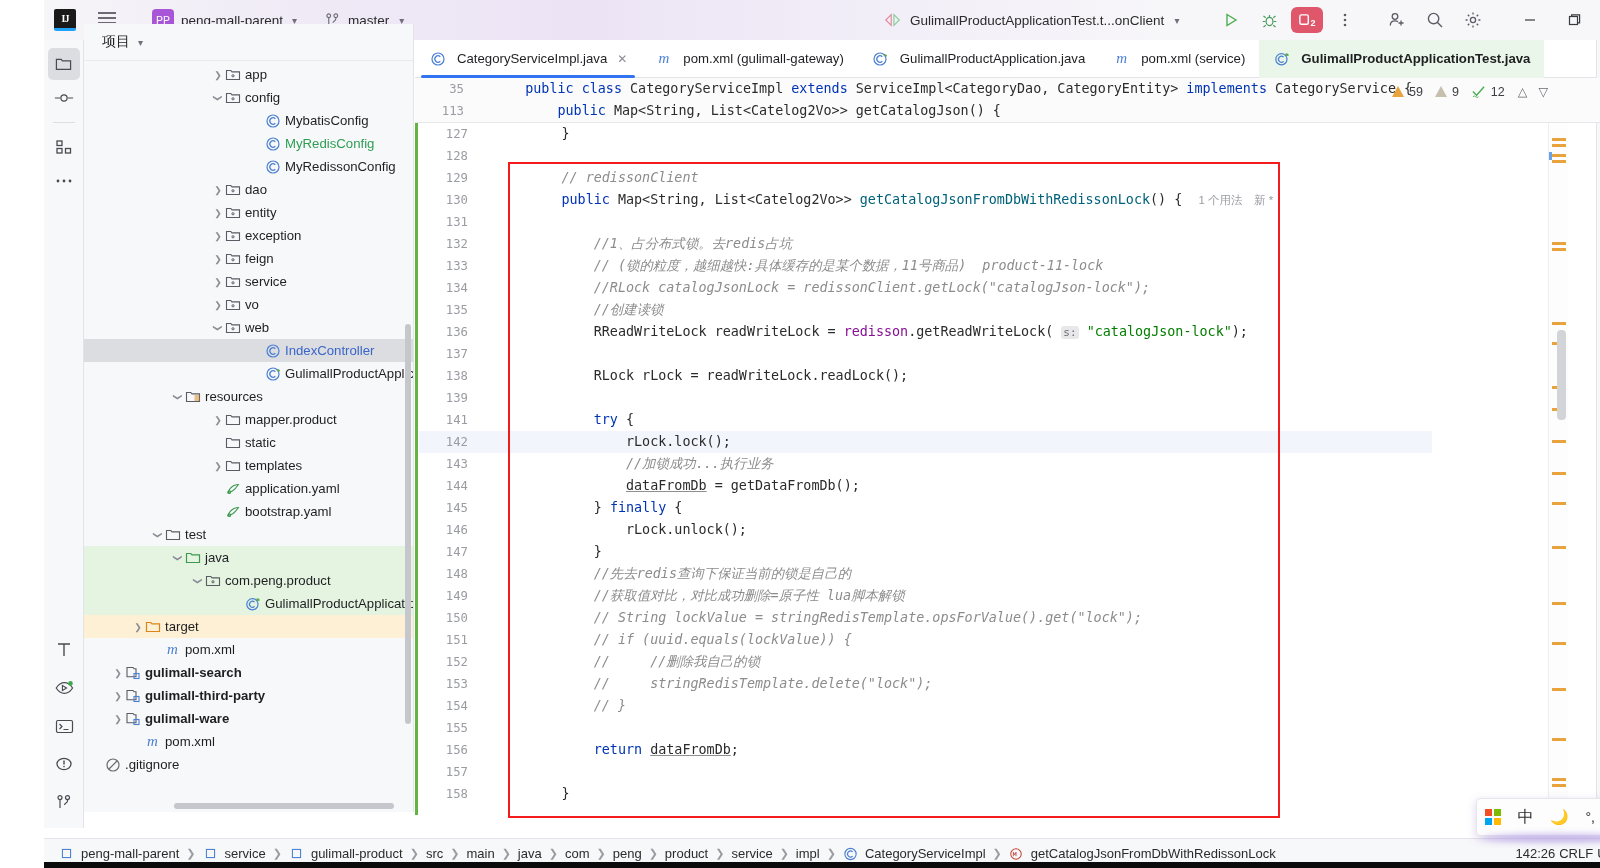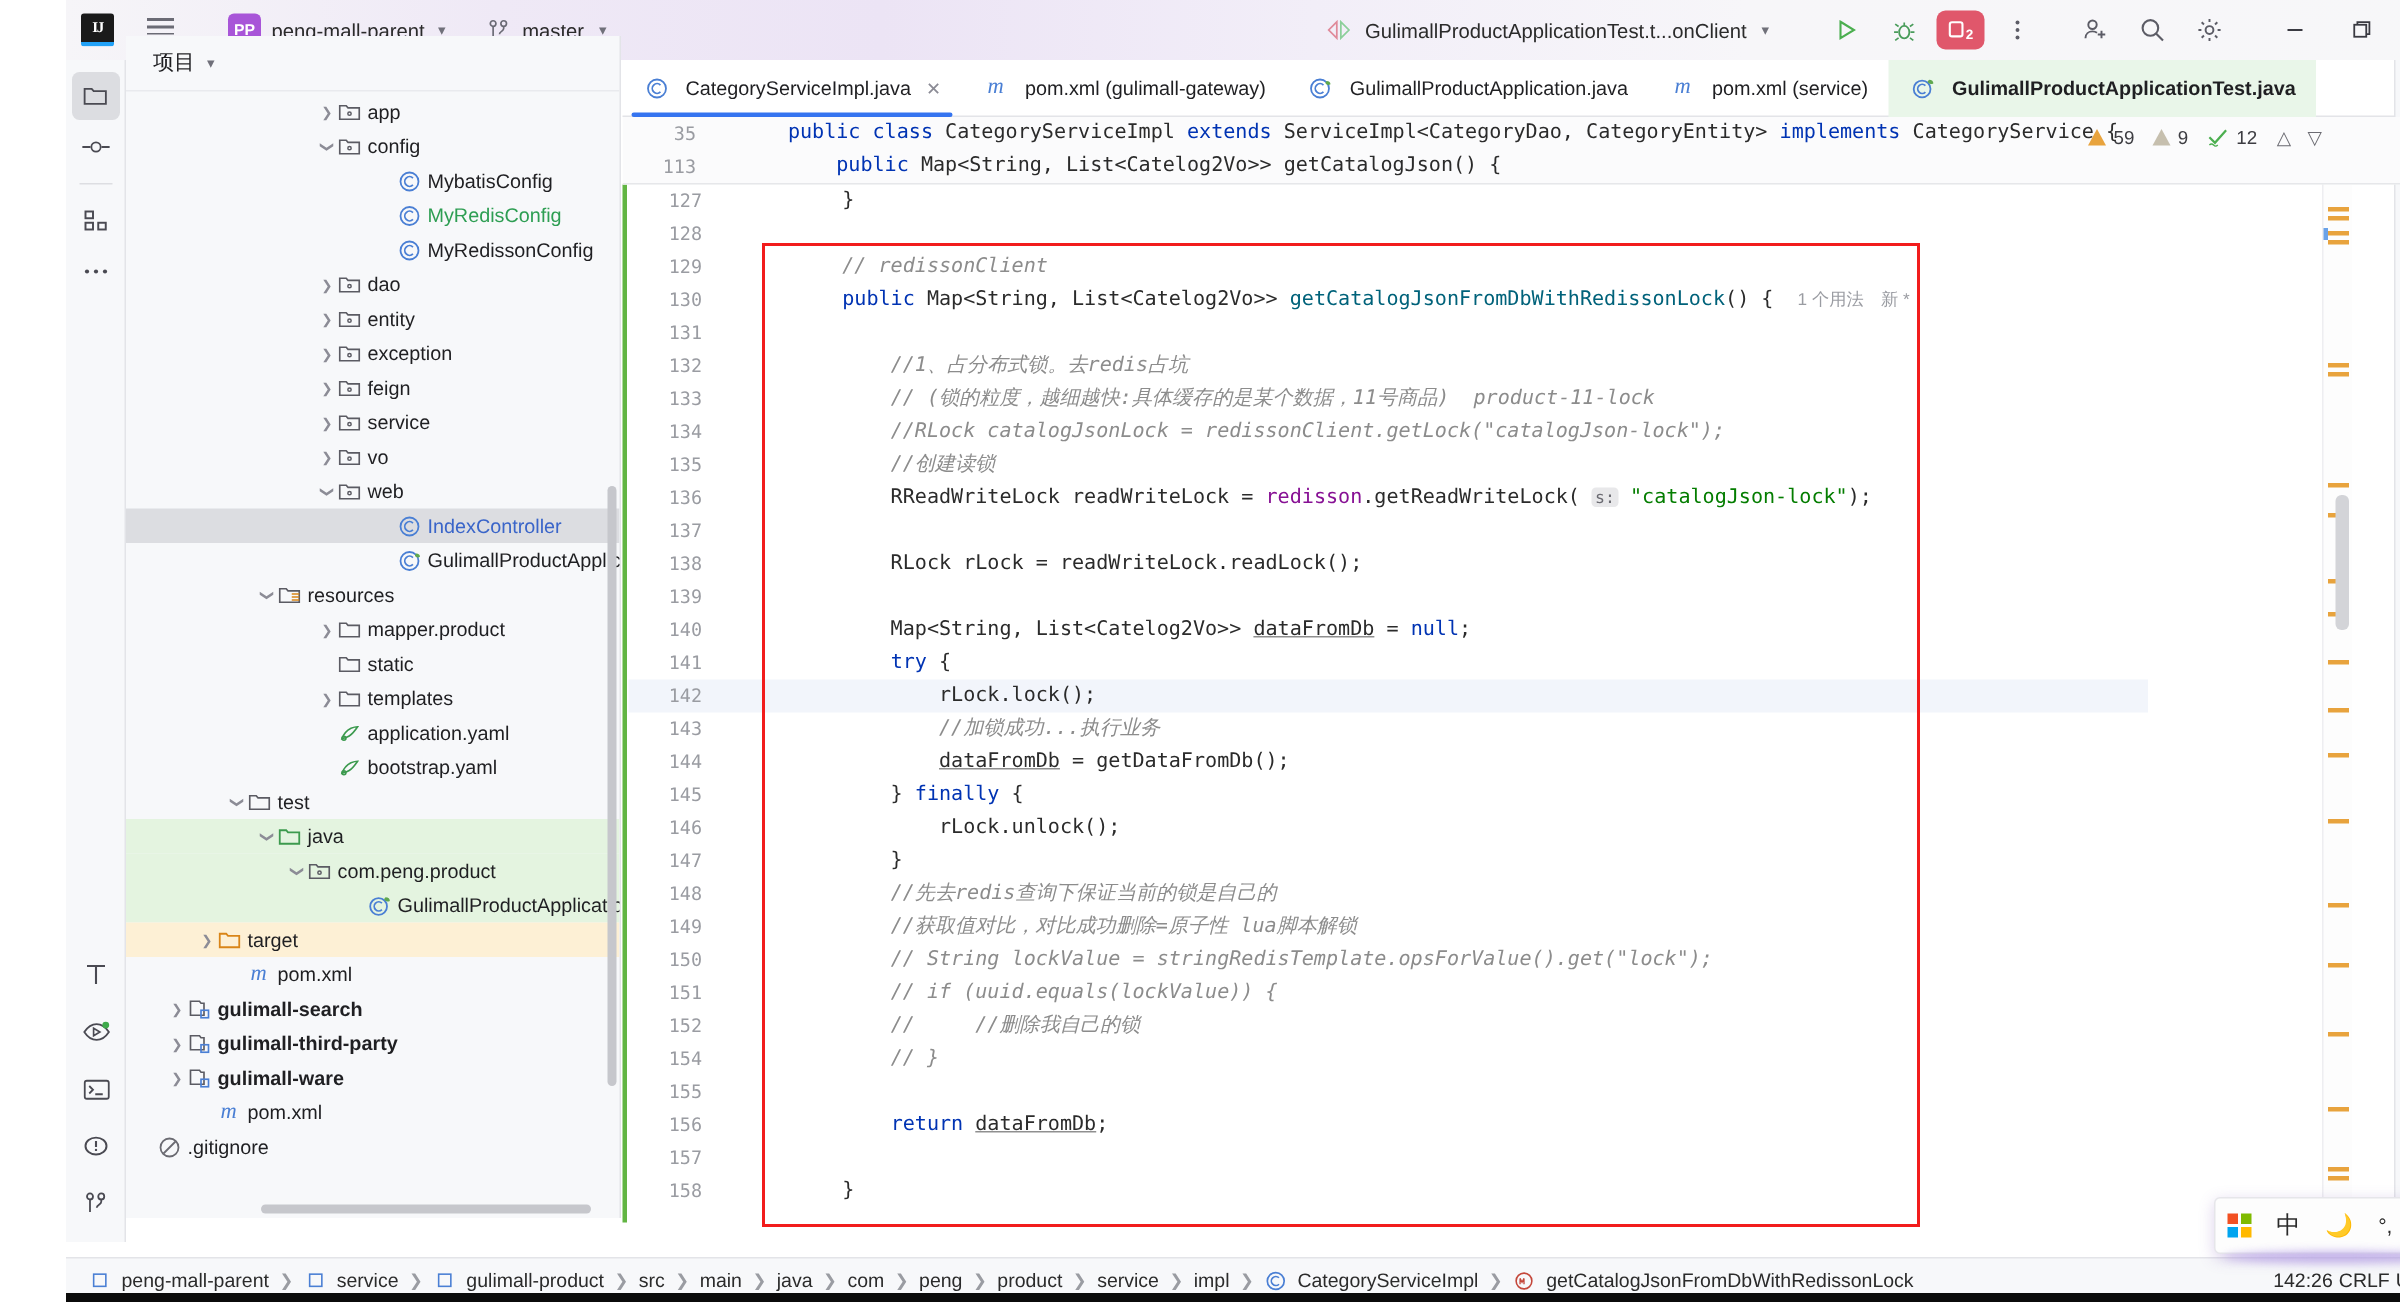--- a/index.html
+++ b/index.html
@@ -24,21 +24,21 @@
     display:flex; align-items:center; justify-content:center;
     font-family: "Liberation Serif", serif; letter-spacing:-1px;
     border-bottom: 3px solid #21a1f7; position: relative;
   }
   .hamburger { width: 34px; height:40px; display:flex; flex-direction:column; justify-content:center; align-items:center; gap:3px; margin-left: 14px; }
   .hamburger span { display:block; width:18px; height:1.6px; background:#6b6b75; }
   .proj-chip {
     display:flex; align-items:center; gap:7px; margin-left: 22px; padding: 3px 6px; border-radius:4px;
   }
   .proj-badge { width:22px; height:22px; border-radius:4px; background:#a855d8; color:#fff;
-    font-size:10.5px; font-weight:bold; display:flex;align-items:center;justify-content:center; letter-spacing:0px;text-align:right;}
+    font-size:10.5px; font-weight:normal; display:flex;align-items:center;justify-content:center; letter-spacing:0px;text-align:right;}
   .proj-name { font-size: 13.5px; color:#2b2b2b; }
   .chev { color:#70707a; font-size:10px; margin-left:2px; }
   .branch-chip { display:flex; align-items:center; gap:8px; margin-left: 22px; }
   .branch-name { font-size:13.5px; color:#2b2b2b; }
 
   .tb-center { position:absolute; left: 840px; top:0; height:40px; display:flex; align-items:center; gap:8px;}
   .runconf { font-size:13.5px; color:#2b2b2b; }
   .tb-right { position:absolute; right:0; top:0; height:40px; display:flex; align-items:center; gap:0; padding-right:4px;}
   .tbtn { width:38px; height:40px; display:flex; align-items:center; justify-content:center; }
   .dbg-badge {
@@ -761,33 +761,33 @@
         <div class="cline"><span class="gutter">130</span><span class="code">        <span class="kw">public</span> Map&lt;String, List&lt;Catelog2Vo&gt;&gt; <span style="color:#00627a">getCatalogJsonFromDbWithRedissonLock</span>() {  <span class="hint">1 个用法　新 *</span></span></div>
         <div class="cline"><span class="gutter">131</span><span class="code"></span></div>
         <div class="cline"><span class="gutter">132</span><span class="code">            <span class="cm">//1、占分布式锁。去redis占坑</span></span></div>
         <div class="cline"><span class="gutter">133</span><span class="code">            <span class="cm">// (锁的粒度，越细越快:具体缓存的是某个数据，11号商品)  product-11-lock</span></span></div>
         <div class="cline"><span class="gutter">134</span><span class="code">            <span class="cm">//RLock catalogJsonLock = redissonClient.getLock("catalogJson-lock");</span></span></div>
         <div class="cline"><span class="gutter">135</span><span class="code">            <span class="cm">//创建读锁</span></span></div>
         <div class="cline"><span class="gutter">136</span><span class="code">            RReadWriteLock readWriteLock = <span class="fld">redisson</span>.getReadWriteLock( <span class="pnm">s:</span> <span class="str">"catalogJson-lock"</span>);</span></div>
         <div class="cline"><span class="gutter">137</span><span class="code"></span></div>
         <div class="cline"><span class="gutter">138</span><span class="code">            RLock rLock = readWriteLock.readLock();</span></div>
         <div class="cline"><span class="gutter">139</span><span class="code"></span></div>
-        <div class="cline"><span class="gutter">140</span><span class="code">            Map&lt;String, List&lt;Catelog2Vo&gt;&gt; <span class="und">dataFromDb</span> = <span class="kw">null</span>;</span></div>
         <div class="cline"><span class="gutter">141</span><span class="code">            <span class="kw">try</span> {</span></div>
         <div class="cline hl"><span class="gutter">142</span><span class="code">                rLock.lock();</span></div>
         <div class="cline"><span class="gutter">143</span><span class="code">                <span class="cm">//加锁成功...执行业务</span></span></div>
         <div class="cline"><span class="gutter">144</span><span class="code">                <span class="und">dataFromDb</span> = getDataFromDb();</span></div>
         <div class="cline"><span class="gutter">145</span><span class="code">            } <span class="kw">finally</span> {</span></div>
         <div class="cline"><span class="gutter">146</span><span class="code">                rLock.unlock();</span></div>
         <div class="cline"><span class="gutter">147</span><span class="code">            }</span></div>
         <div class="cline"><span class="gutter">148</span><span class="code">            <span class="cm">//先去redis查询下保证当前的锁是自己的</span></span></div>
         <div class="cline"><span class="gutter">149</span><span class="code">            <span class="cm">//获取值对比，对比成功删除=原子性 lua脚本解锁</span></span></div>
         <div class="cline"><span class="gutter">150</span><span class="code">            <span class="cm">// String lockValue = stringRedisTemplate.opsForValue().get("lock");</span></span></div>
         <div class="cline"><span class="gutter">151</span><span class="code">            <span class="cm">// if (uuid.equals(lockValue)) {</span></span></div>
         <div class="cline"><span class="gutter">152</span><span class="code">            <span class="cm">//     //删除我自己的锁</span></span></div>
+        <div class="cline"><span class="gutter">153</span><span class="code">            <span class="cm">//     stringRedisTemplate.delete("lock");</span></span></div>
         <div class="cline"><span class="gutter">154</span><span class="code">            <span class="cm">// }</span></span></div>
         <div class="cline"><span class="gutter">155</span><span class="code"></span></div>
         <div class="cline"><span class="gutter">156</span><span class="code">            <span class="kw">return</span> <span class="und">dataFromDb</span>;</span></div>
         <div class="cline"><span class="gutter">157</span><span class="code"></span></div>
         <div class="cline"><span class="gutter">158</span><span class="code">        }</span></div>
       </div>
   </div>
 
   <div class="changebar" style="left:371px; top:123px; height:692px;"></div>
 

